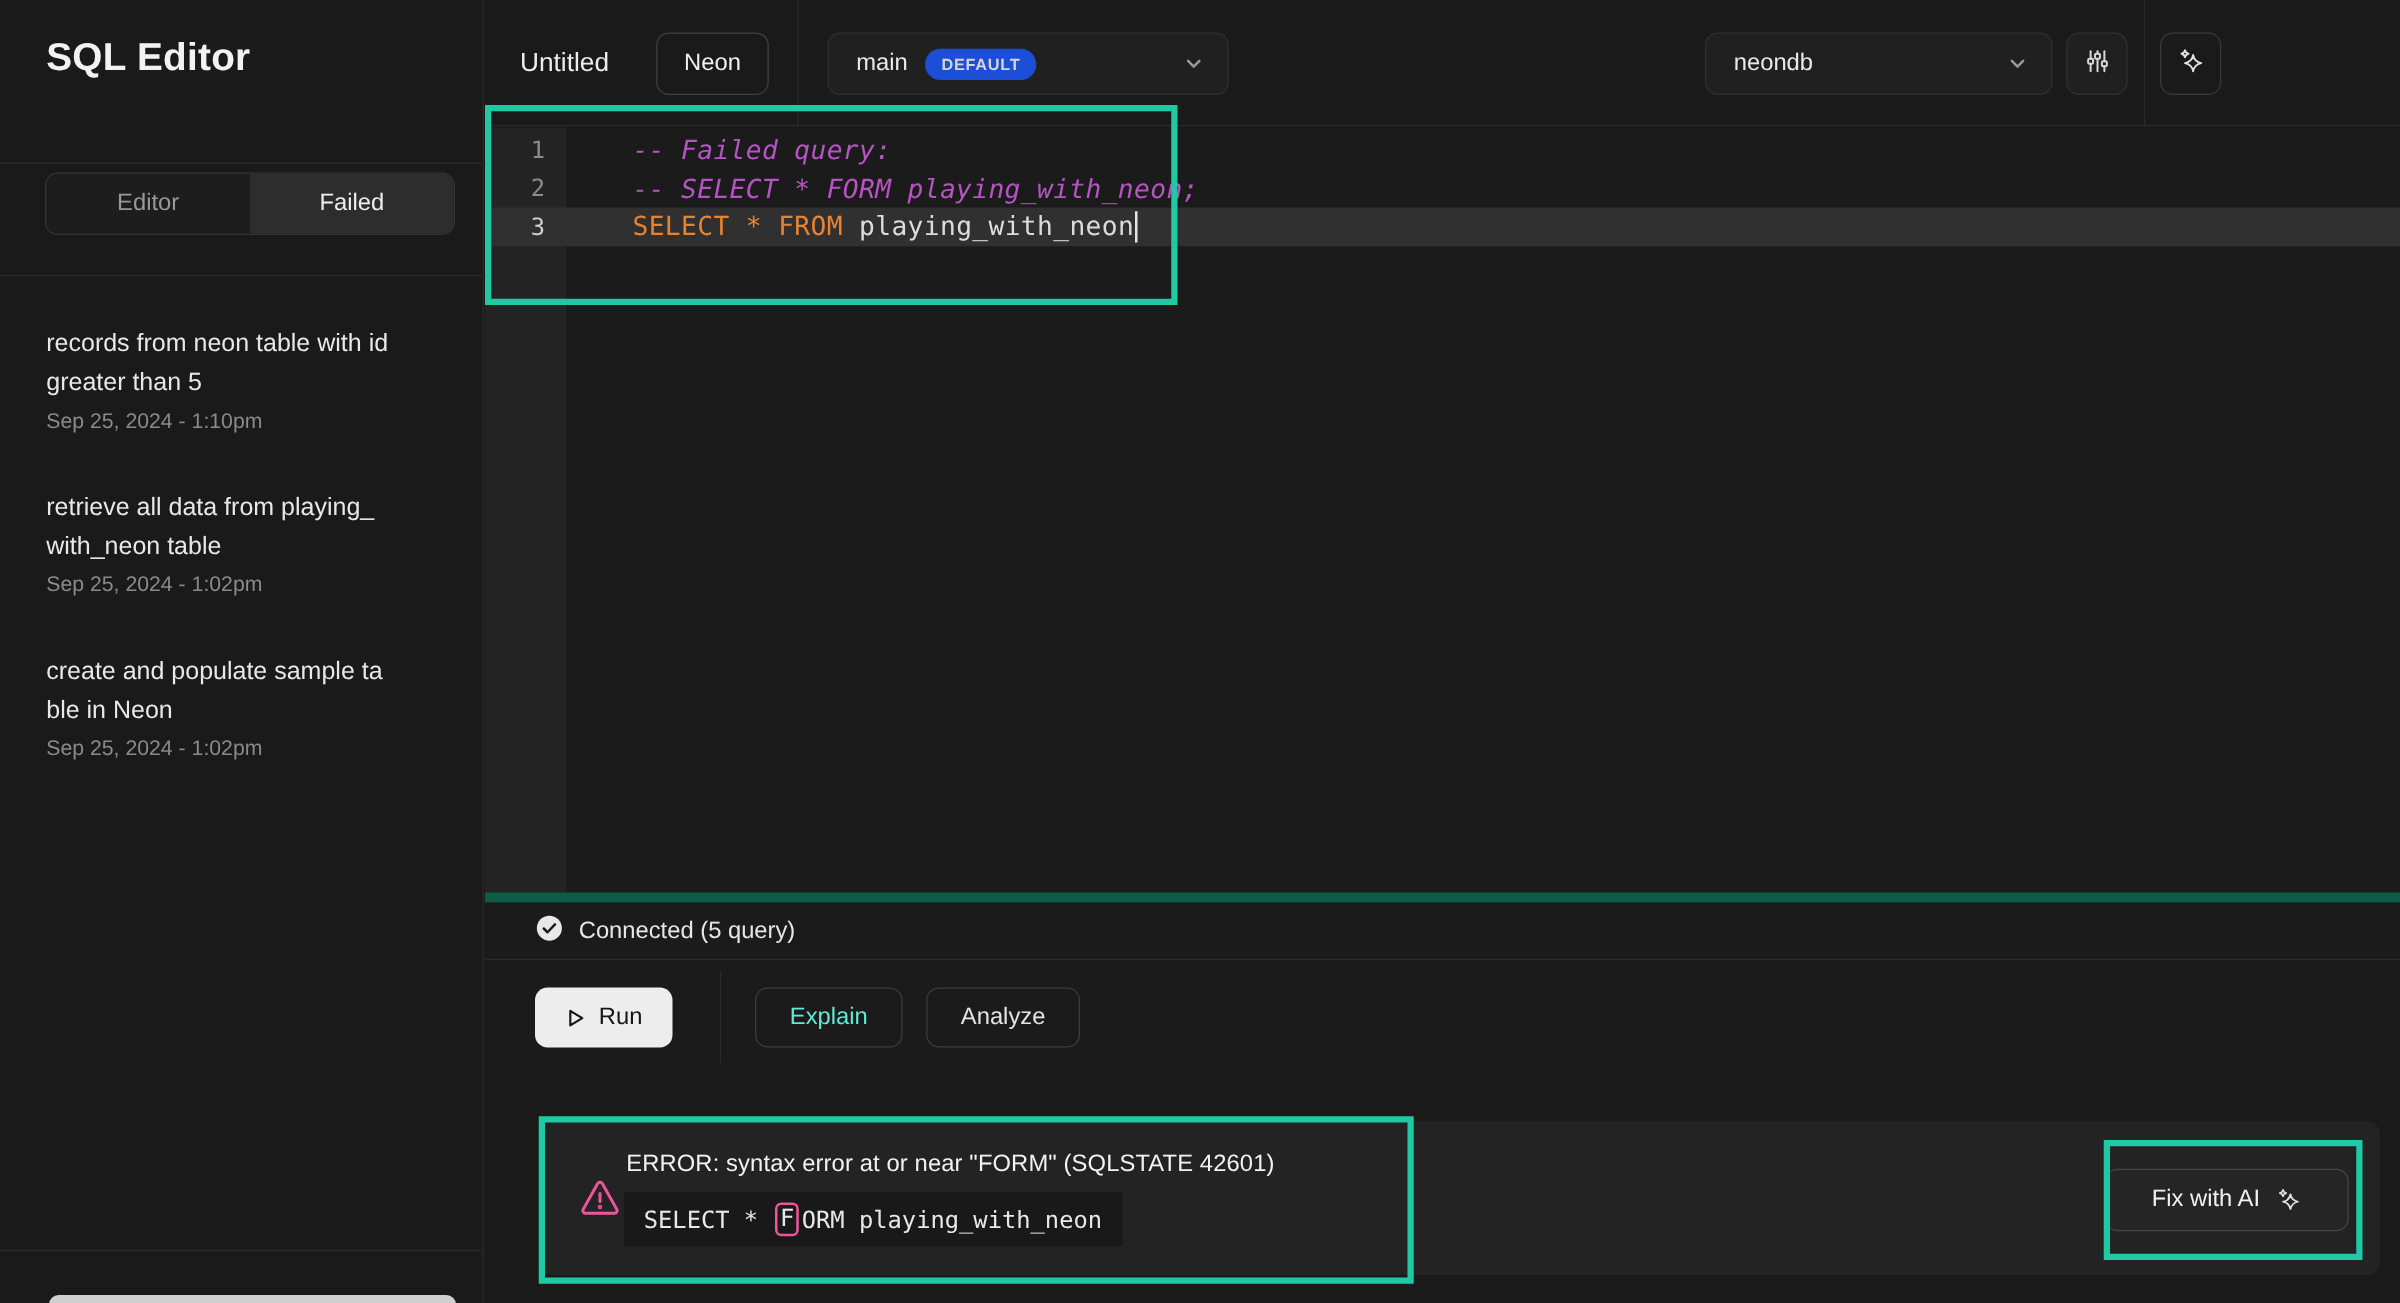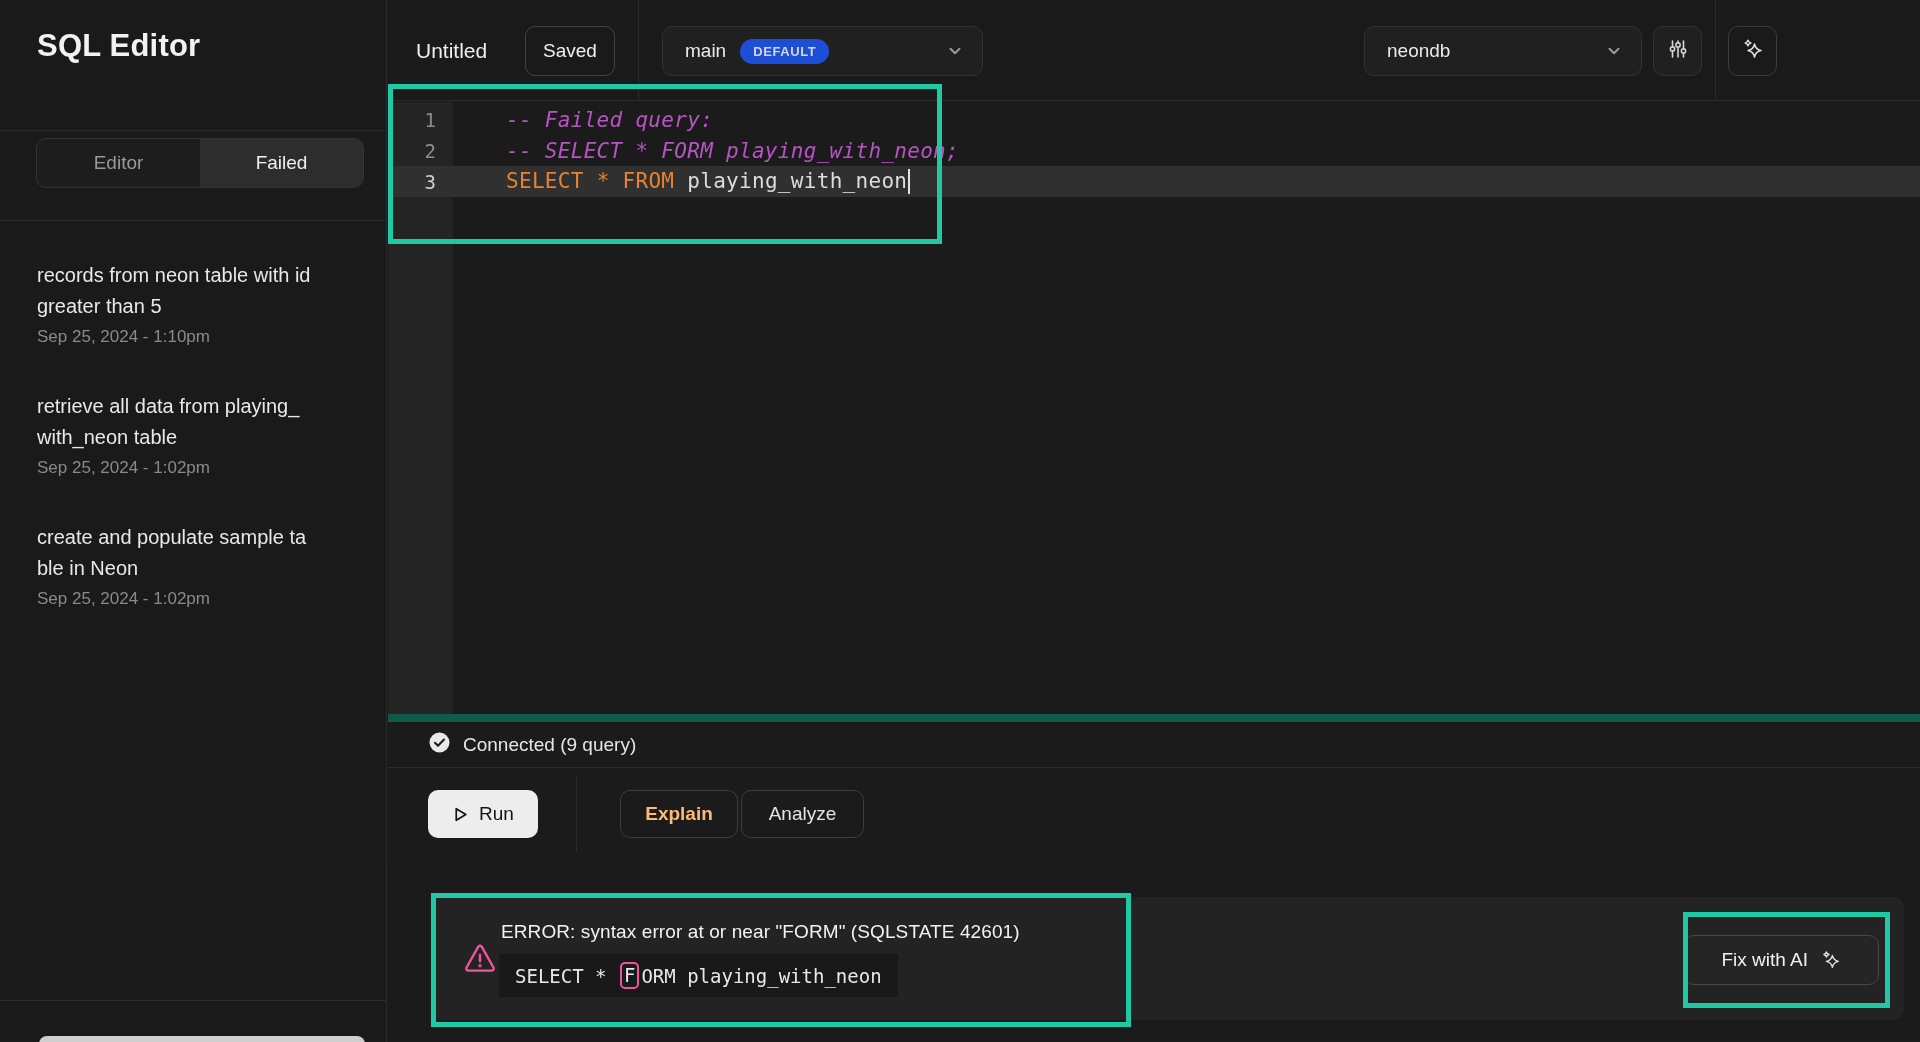--- a/index.html
+++ b/index.html
@@ -77,21 +77,21 @@
   .green-divider{position:absolute;left:0;top:714px;width:100%;height:8px;background:var(--divider-green);}
   .statusbar{position:absolute;left:0;top:722px;width:100%;height:46px;display:flex;align-items:center;
     padding-left:40px;border-bottom:1px solid var(--line);background:var(--bg-main);}
   .status-text{font-size:19px;color:#E6E6E6;margin-left:12px;}
   .actionbar{position:absolute;left:0;top:769px;width:100%;height:92px;border-bottom:1px solid var(--line);}
   .run-btn{position:absolute;left:40px;top:21px;width:110px;height:48px;background:#EDEDED;border:none;
     border-radius:10px;display:flex;align-items:center;justify-content:center;font-size:19px;
     color:#141414;font-weight:500;cursor:pointer;font-family:inherit;}
   .run-btn svg{margin-right:10px;}
   .act-vdiv{position:absolute;left:188px;top:8px;width:1px;height:74px;background:var(--line);}
-  .explain-btn{position:absolute;left:232px;top:21px;width:118px;height:48px;border-color:#3D3D3D;color:#fdba74;font-weight:bold;}
+  .explain-btn{position:absolute;left:216px;top:21px;width:118px;height:48px;border-color:#3D3D3D;color:#5eead4;}
   .analyze-btn{position:absolute;left:353px;top:21px;width:123px;height:48px;border-color:#3D3D3D;color:#E3E3E3;}
 
   
   .results{position:absolute;left:0;top:860px;width:100%;height:182px;background:var(--bg);}
   .error-card{position:absolute;left:43px;top:37px;width:1473px;height:123px;background:#232323;border-radius:10px;}
   .warn-icon{position:absolute;left:32px;top:46px;}
   .err-msg{position:absolute;left:70px;top:24px;font-size:19px;color:#F2F2F2;letter-spacing:.1px;}
   .err-snippet{position:absolute;left:68px;top:57px;height:43px;display:flex;align-items:center;
     background:#191919;padding:0 16px;font-size:19px;color:#E8E8E8;white-space:pre;}
   .err-hl{border:2px solid var(--error-pink);border-radius:5px;padding:0 2px;margin:0 2px;display:inline-block;line-height:23px;}
@@ -131,21 +131,21 @@
     </div>
   </div>
   <div class="sb-div3"></div>
   <div class="partial-card"></div>
 </div>
 
 <div class="main">
 
   <div class="toolbar">
     <div class="tab-title">Untitled</div>
-    <button class="btn save-btn">Saved</button>
+    <button class="btn save-btn">Neon</button>
     <div class="tb-vdiv" style="left:250px"></div>
 
     <div class="dd" style="left:274px;width:321px">
       <span class="dd-name">main</span>
       <span class="pill">DEFAULT</span>
       <span class="chev">
         <svg width="18" height="18" viewBox="0 0 16 16">
             <path d="M4 6l4 4 4-4" stroke="#9A9A9A" stroke-width="1.8" fill="none" stroke-linecap="round" stroke-linejoin="round"></path>
           </svg>
       </span>
@@ -205,21 +205,21 @@
 
   <div class="green-divider"></div>
 
   <div class="statusbar">
     <span>
       <svg width="23" height="23" viewBox="0 0 23 23">
           <circle cx="11.5" cy="11.5" r="10" fill="#E8E8E8"></circle>
           <path d="M7 11.8l3 3 6-6.3" stroke="#1A1A1A" stroke-width="2" fill="none" stroke-linecap="round" stroke-linejoin="round"></path>
         </svg>
     </span>
-    <span class="status-text">Connected (9 query)</span>
+    <span class="status-text">Connected (5 query)</span>
   </div>
 
   <div class="actionbar">
     <button class="run-btn">
       <svg width="17" height="17" viewBox="0 0 16 16">
           <path d="M4 2.5L13 8 4 13.5Z" fill="none" stroke="#141414" stroke-width="1.6" stroke-linejoin="round"></path>
         </svg>
       <span>Run</span>
     </button>
     <div class="act-vdiv"></div>

